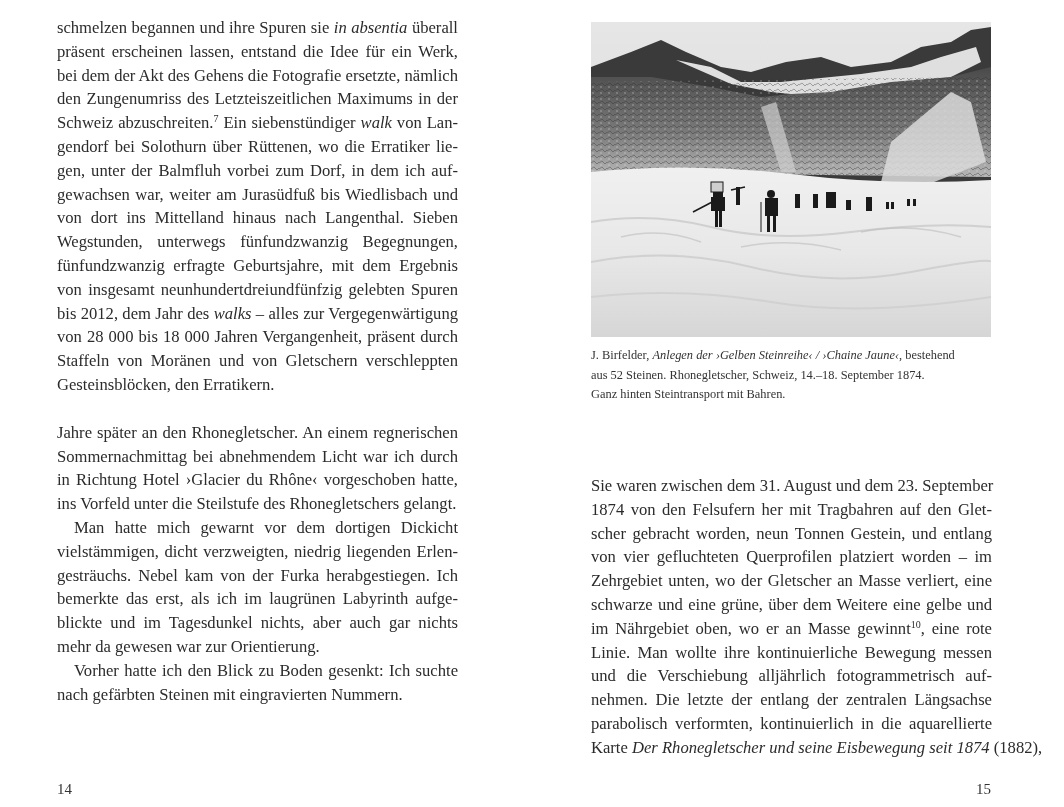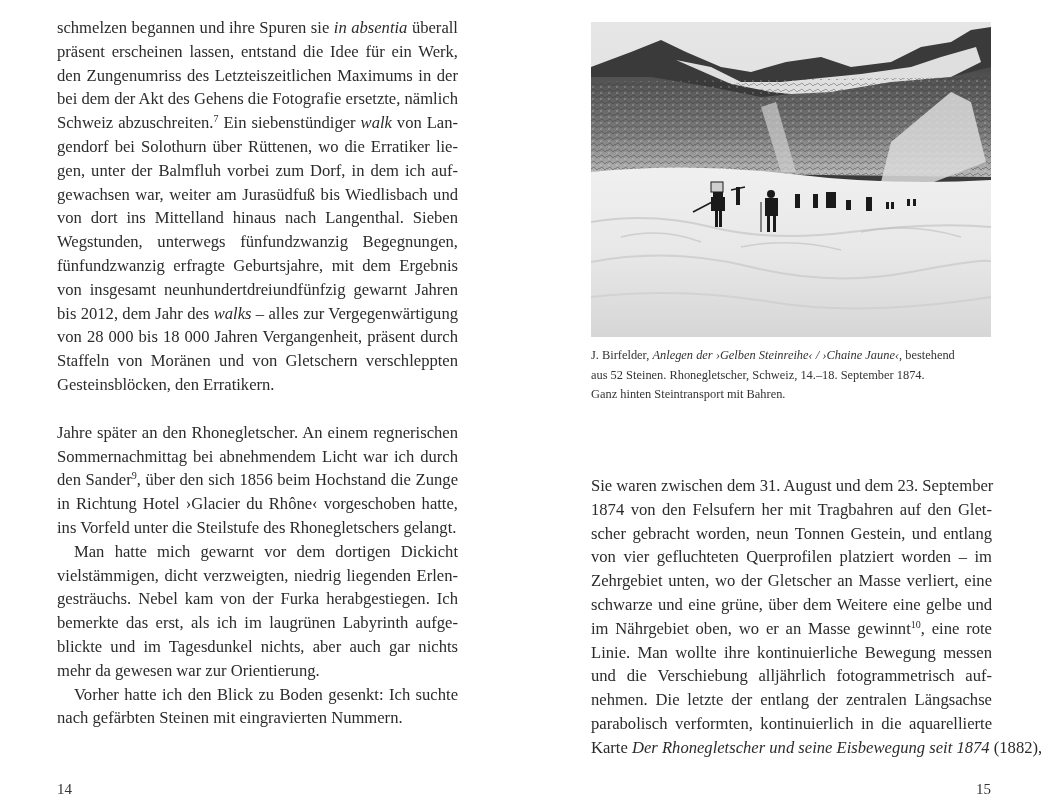--- a/index.html
+++ b/index.html
@@ -54,40 +54,39 @@
   #folio-right { right: 73px; }
 </style>
 </head>
 <body>
 
 <div class="page" id="page-left">
   <div class="col" id="left-col">
       <p class="para">
         <span class="line"><span>schmelzen begannen und ihre Spuren sie </span><i>in absentia</i><span> überall</span></span>
         <span class="line"><span>präsent erscheinen lassen, entstand die Idee für ein Werk,</span></span>
+        <span class="line"><span>bei dem der Akt des Gehens die Fotografie ersetzte, nämlich</span></span>
         <span class="line"><span>den Zungenumriss des Letzteiszeitlichen Maximums in der</span></span>
-        <span class="line"><span>bei dem der Akt des Gehens die Fotografie ersetzte, nämlich</span></span>
         <span class="line"><span>Schweiz abzuschreiten.</span><sup>7</sup><span> Ein siebenstündiger </span><i>walk</i><span> von Lan-</span></span>
         <span class="line"><span>gendorf bei Solothurn über Rüttenen, wo die Erratiker lie-</span></span>
         <span class="line"><span>gen, unter der Balmfluh vorbei zum Dorf, in dem ich auf-</span></span>
         <span class="line"><span>gewachsen war, weiter am Jurasüdfuß bis Wiedlisbach und</span></span>
         <span class="line"><span>von dort ins Mittelland hinaus nach Langenthal. Sieben</span></span>
         <span class="line"><span>Wegstunden, unterwegs fünfundzwanzig Begegnungen,</span></span>
         <span class="line"><span>fünfundzwanzig erfragte Geburtsjahre, mit dem Ergebnis</span></span>
-        <span class="line"><span>von insgesamt neunhundertdreiundfünfzig gewarnt Jahren</span></span>
+        <span class="line"><span>von insgesamt neunhundertdreiundfünfzig gelebten Spuren</span></span>
         <span class="line"><span>bis 2012, dem Jahr des </span><i>walks</i><span> – alles zur Vergegenwärtigung</span></span>
         <span class="line"><span>von 28 000 bis 18 000 Jahren Vergangenheit, präsent durch</span></span>
         <span class="line"><span>Staffeln von Moränen und von Gletschern verschleppten</span></span>
         <span class="line last"><span>Gesteinsblöcken, den Erratikern.</span></span>
       </p>
       <div class="gap"></div>
       <p class="para">
         <span class="line"><span>Jahre später an den Rhonegletscher. An einem regnerischen</span></span>
         <span class="line"><span>Sommernachmittag bei abnehmendem Licht war ich durch</span></span>
-        <span class="line"><span>den Sander</span><sup>9</sup><span>, über den sich 1856 beim Hochstand die Zunge</span></span>
         <span class="line"><span>in Richtung Hotel ›Glacier du Rhône‹ vorgeschoben hatte,</span></span>
         <span class="line last"><span>ins Vorfeld unter die Steilstufe des Rhonegletschers gelangt.</span></span>
       </p>
       <p class="para">
         <span class="line indent"><span>Man hatte mich gewarnt vor dem dortigen Dickicht</span></span>
         <span class="line"><span>vielstämmigen, dicht verzweigten, niedrig liegenden Erlen-</span></span>
         <span class="line"><span>gesträuchs. Nebel kam von der Furka herabgestiegen. Ich</span></span>
         <span class="line"><span>bemerkte das erst, als ich im laugrünen Labyrinth aufge-</span></span>
         <span class="line"><span>blickte und im Tagesdunkel nichts, aber auch gar nichts</span></span>
         <span class="line last"><span>mehr da gewesen war zur Orientierung.</span></span>

